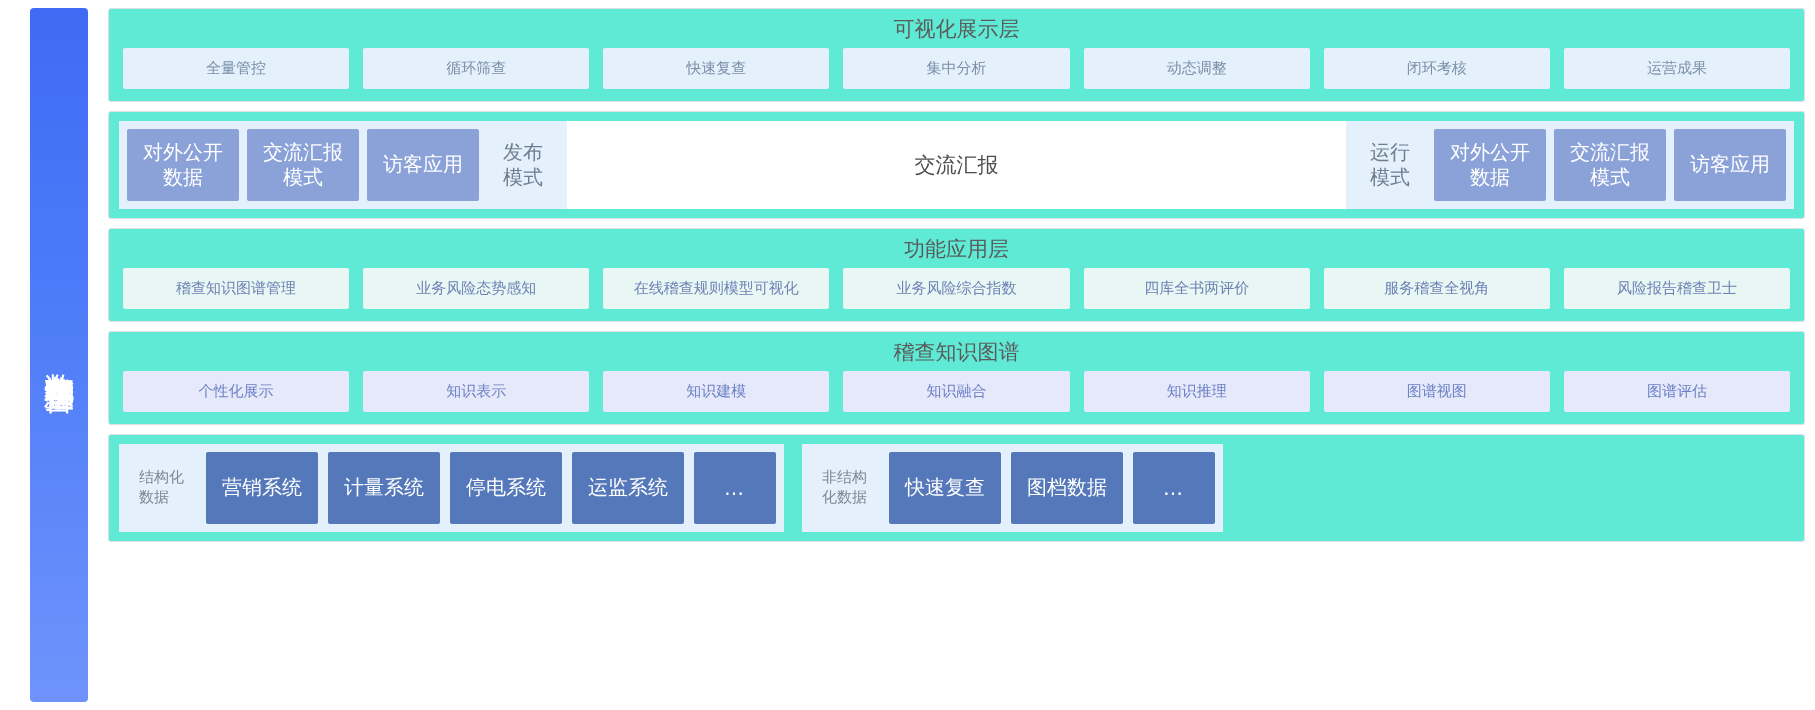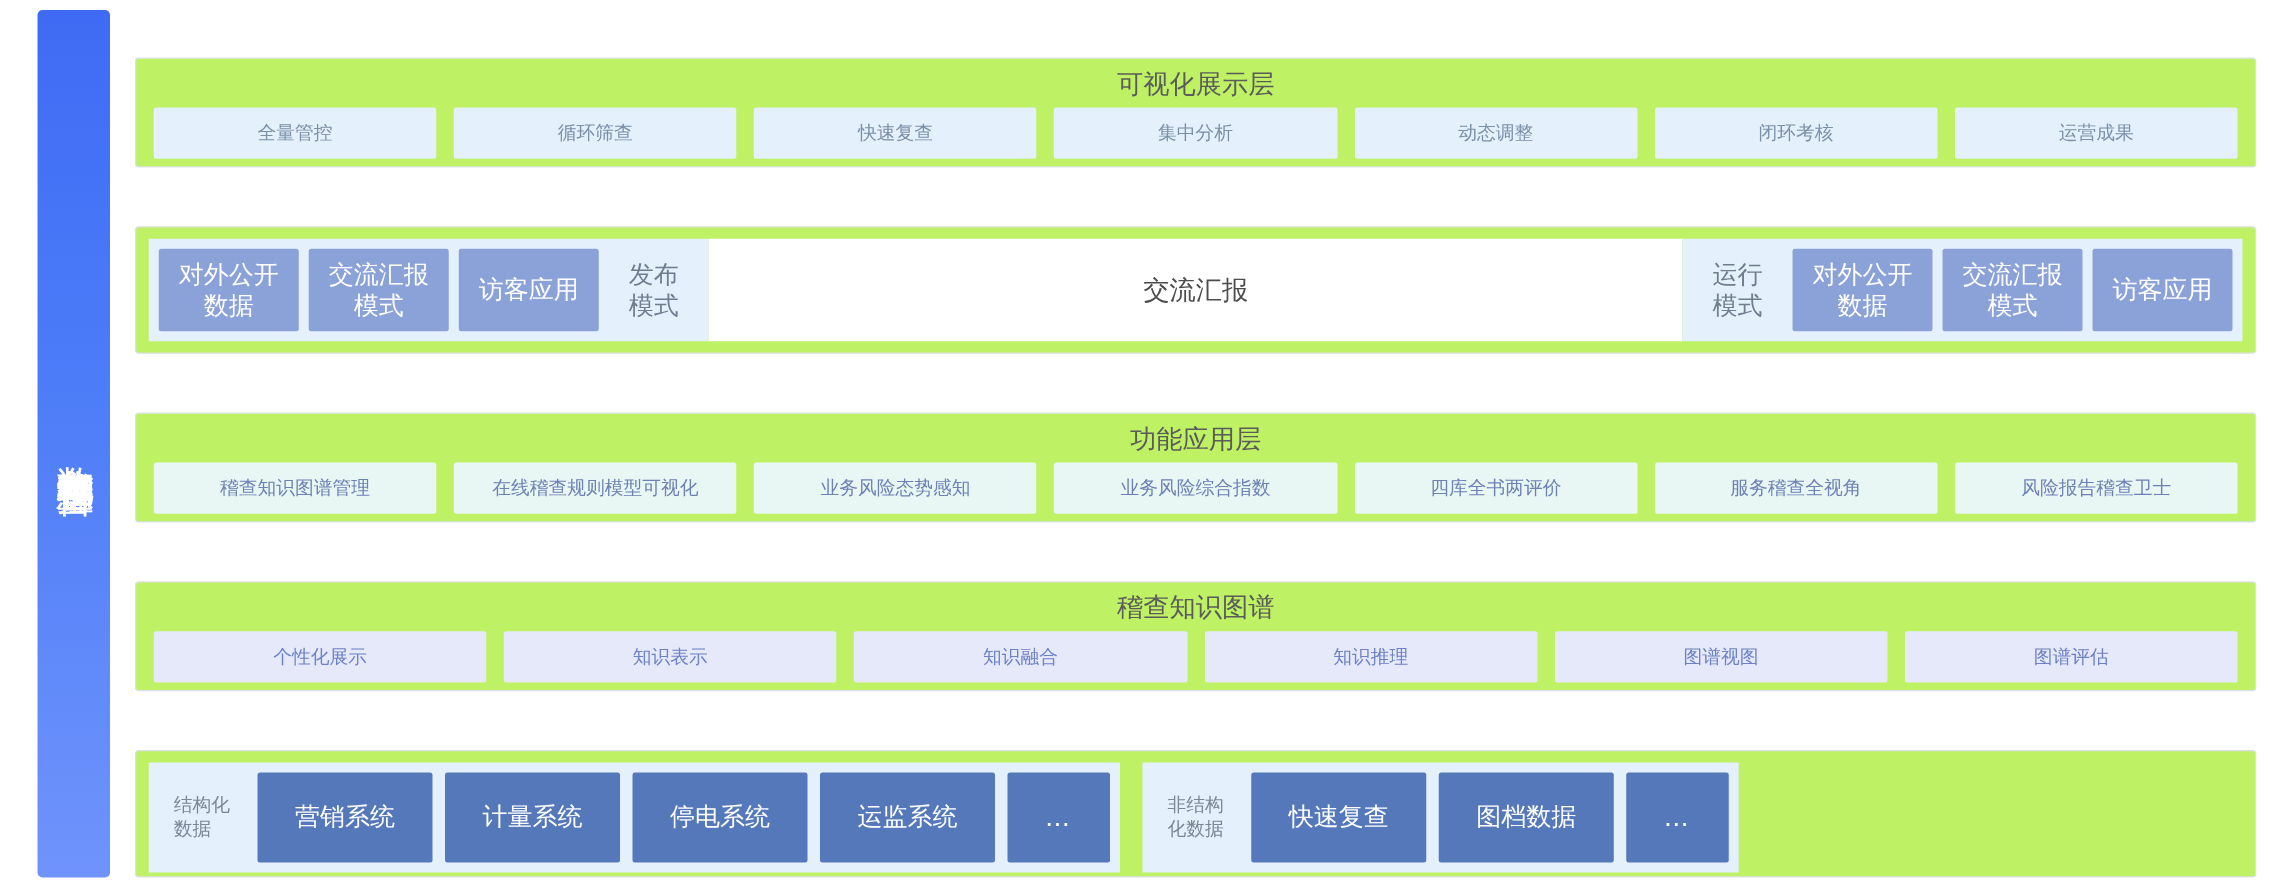--- a/index.html
+++ b/index.html
@@ -48,25 +48,24 @@
     flex: 1 1 auto;
     display: flex;
     flex-direction: column;
     gap: 9px;
     min-width: 0;
   }
 
   .layer {
     border: 1px solid #dcdfe6;
     border-radius: 3px;
-    background: #bef264;
+    background: #5eead4;
     display: flex;
     flex-direction: column;
     min-height: 0;
-    margin-top: 38px;
   }
 
   .layer-title {
     text-align: center;
     color: #5b5b5b;
     font-size: 21px;
     padding: 9px 0 7px;
     line-height: 1.1;
   }
 
@@ -167,21 +166,21 @@
   }
   .data-chip {
     display: flex;
     align-items: center;
     justify-content: center;
     text-align: center;
     background: #5478b9;
     color: #ffffff;
     font-size: 20px;
     border-radius: 2px;
-    padding: 0 30px;
+    padding: 0 16px;
     white-space: nowrap;
   }
   .data-chip.ellipsis { padding: 0 30px; letter-spacing: 2px; }
 </style>
 </head>
 <body>
 
 <div class="page">
 
   <div class="banner">
@@ -228,34 +227,35 @@
           <div class="persona-chip solid">访客应用</div>
         </div>
 
       </div>
     </div>
 
     <div class="layer layer-func">
       <div class="layer-title">功能应用层</div>
       <div class="chip-row">
         <div class="chip">稽查知识图谱管理</div>
+        <div class="chip">业务风险态势感知</div>
         <div class="chip">在线稽查规则模型可视化</div>
-        <div class="chip">业务风险态势感知</div>
         <div class="chip">业务风险综合指数</div>
         <div class="chip">四库全书两评价</div>
         <div class="chip">服务稽查全视角</div>
         <div class="chip">风险报告稽查卫士</div>
       </div>
     </div>
 
     <div class="layer layer-kg">
       <div class="layer-title">稽查知识图谱</div>
       <div class="chip-row">
         <div class="chip">个性化展示</div>
         <div class="chip">知识表示</div>
+        <div class="chip">知识建模</div>
         <div class="chip">知识融合</div>
         <div class="chip">知识推理</div>
         <div class="chip">图谱视图</div>
         <div class="chip">图谱评估</div>
       </div>
     </div>
 
     <div class="layer layer-data">
 
       <div class="data-group structured">

